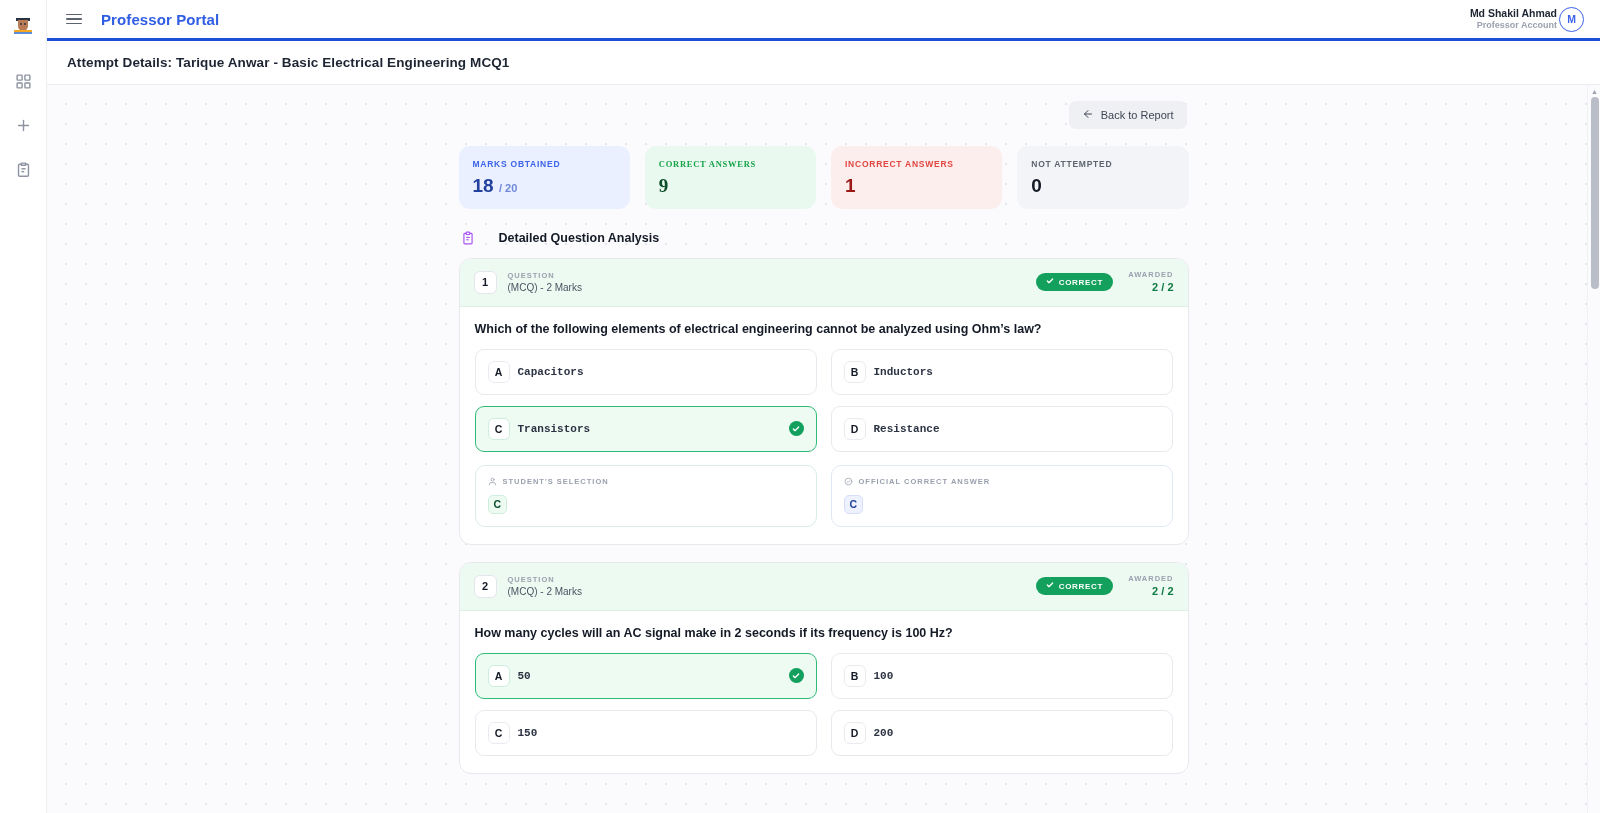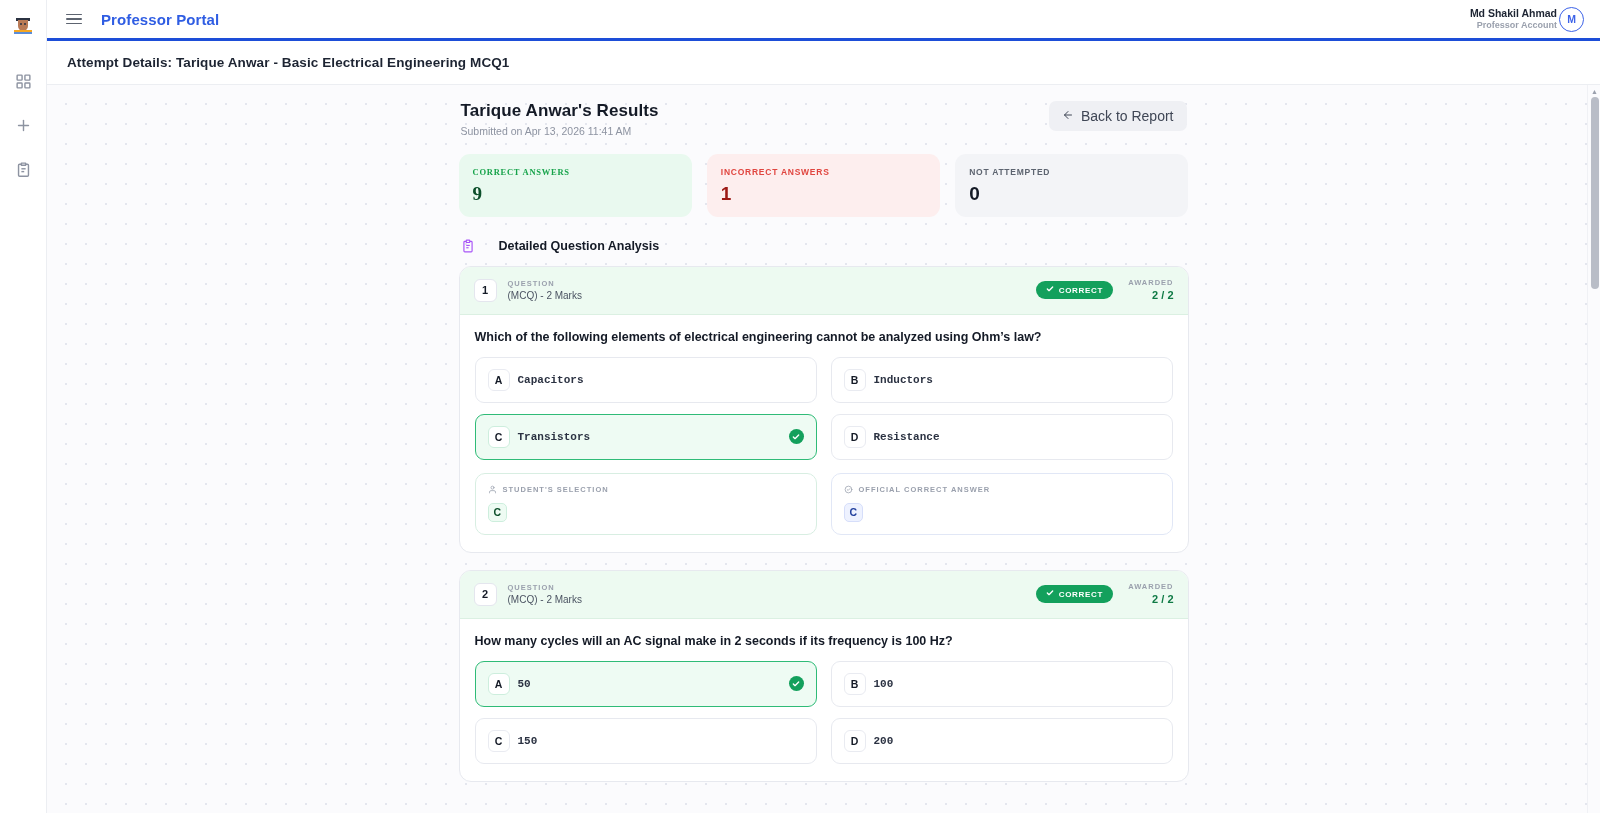--- a/index.html
+++ b/index.html
@@ -75,21 +75,21 @@
 
   .sheet { width: 730px; margin: 0 auto; padding-top: 16px; }
 
   
   .res-head { display:flex; align-items:flex-start; padding: 0 2px 0 2px; }
   .res-title { font-size: 17px; font-weight: bold; color:#141a26; letter-spacing:.1px; }
   .res-sub { font-size: 10.5px; color:#8d93a1; margin-top: 4px; }
   .res-head-spacer { flex:1; }
   .btn-back {
     background:#eff0f4; border: none; border-radius: 7px;
-    padding: 7px 13px; font-size: 14px; color:#3f4655;
+    padding: 7px 13px; font-size: 11px; color:#3f4655;
     font-family: inherit; display:flex; align-items:center; gap:7px; cursor:pointer;
   }
   .btn-back svg { width: 12px; height: 12px; }
 
   
   .stats { display:flex; gap: 15px; margin-top: 17px; }
   .stat { flex:1; border-radius: 11px; padding: 13px 14px 14px 14px; min-height: 63px; }
   .stat-label { font-size: 8.5px; font-weight:bold; letter-spacing:.75px; text-transform:uppercase; }
   .stat-val { margin-top: 7px; font-size: 19px; font-weight:bold; line-height:1; }
   .stat-val .den { font-size: 11px; font-weight:bold; }
@@ -240,37 +240,40 @@
 
   <div class="pagebar">
     <h1>Attempt Details: Tarique Anwar - Basic Electrical Engineering MCQ1</h1>
   </div>
 
   <div class="surface">
     <div class="scroller">
       <div class="sheet">
 
         <div class="res-head">
-          <div>
-            <div class="res-title">Tarique Anwar's Results</div>
-            <div class="res-sub">Submitted on Apr 13, 2026 11:41 AM</div>
-          </div>
           <div class="res-head-spacer"></div>
           <button class="btn-back">
             <span>
               <svg viewBox="0 0 24 24" fill="none" stroke="currentColor" stroke-width="2" stroke-linecap="round" stroke-linejoin="round">
                 <line x1="19" y1="12" x2="5" y2="12"></line>
                   <polyline points="12 19 5 12 12 5"></polyline>
               </svg>
             </span>
             <span>Back to Report</span>
           </button>
         </div>
 
         <div class="stats">
+          <div class="stat s-marks">
+            <div class="stat-label">MARKS OBTAINED</div>
+            <div class="stat-val">
+              <span>18</span>
+              <span class="den">/ 20</span>
+            </div>
+          </div>
           <div class="stat s-correct">
             <div class="stat-label">CORRECT ANSWERS</div>
             <div class="stat-val">9</div>
           </div>
           <div class="stat s-incorrect">
             <div class="stat-label">INCORRECT ANSWERS</div>
             <div class="stat-val">1</div>
           </div>
           <div class="stat s-not">
             <div class="stat-label">NOT ATTEMPTED</div>

